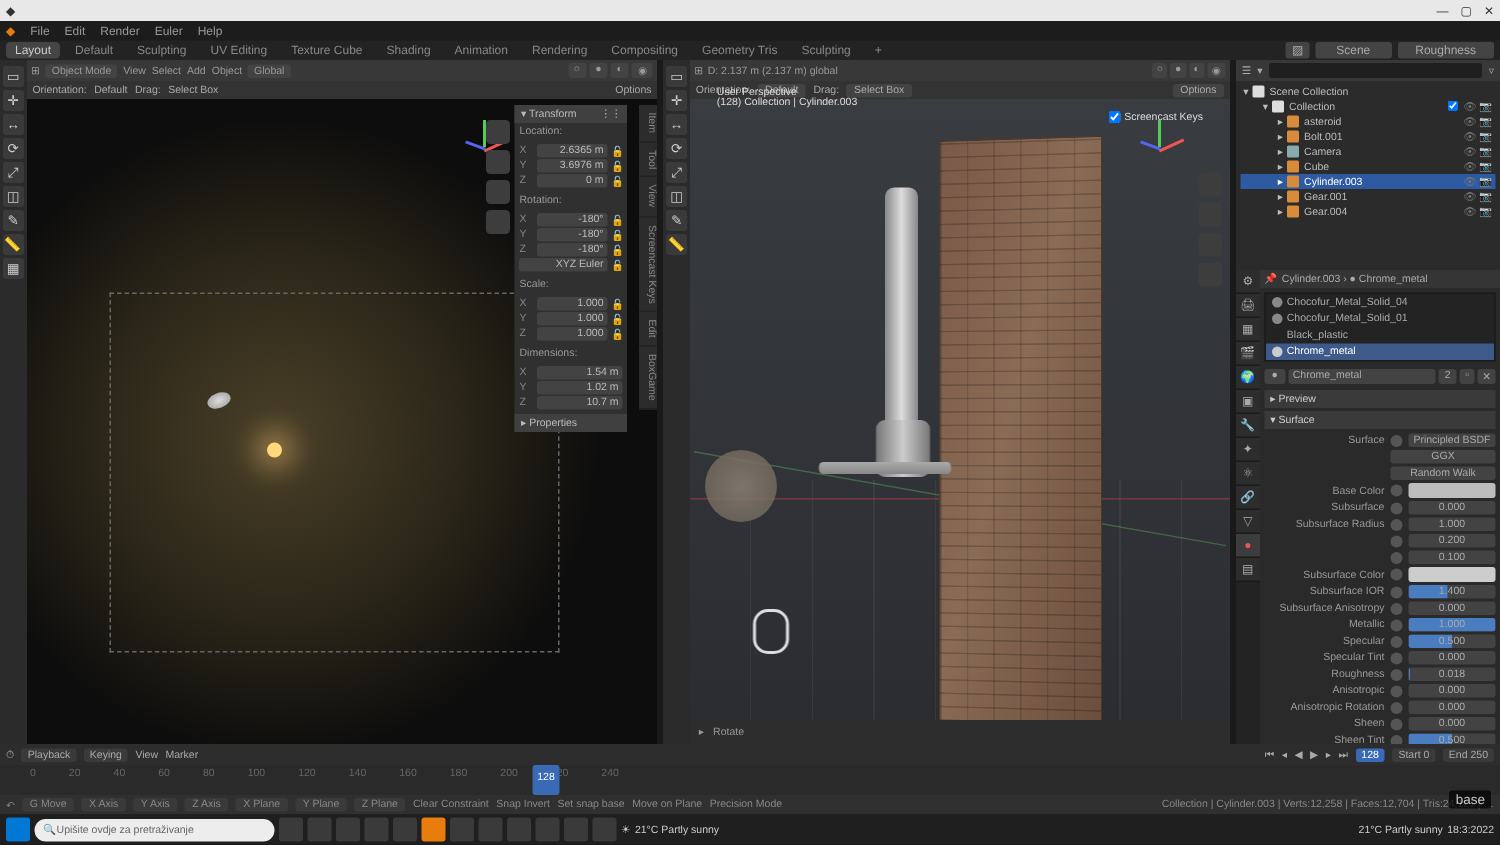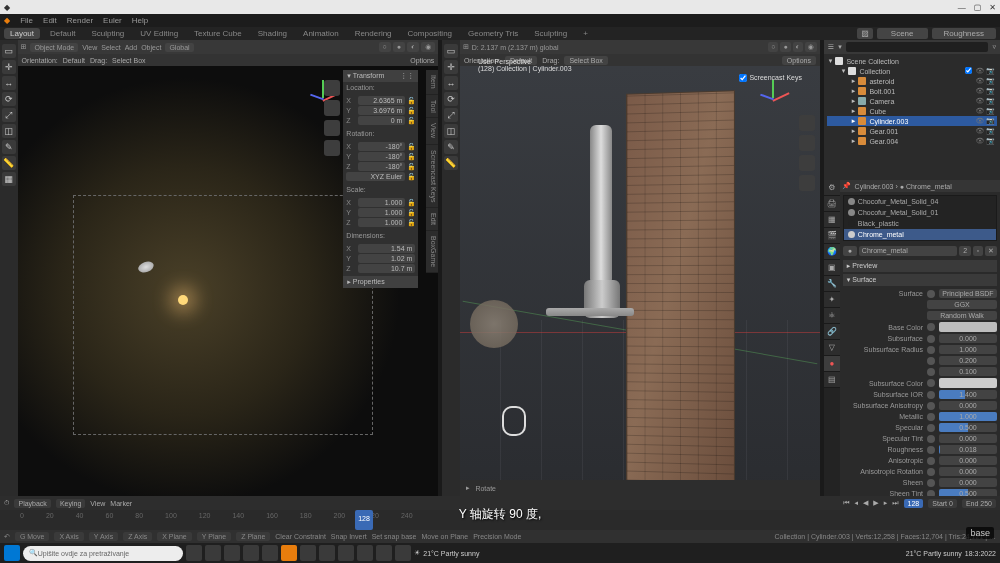--- a/index.html
+++ b/index.html
@@ -657,15 +657,14 @@
   <div class="tb-icon"></div>
   <span class="tb-weather">☀ <span>21°C Partly sunny</span></span>
   <div class="tb-spacer"></div>
   <span class="tb-weather">
       <span>21°C  Partly sunny</span>
     </span>
   <span class="tb-weather">18:3:2022</span>
 </div>
 
 <div class="subtitle">
-  <div>Y 轴旋转 90 度,</div>
 </div>
 <div class="udemy-logo">base</div>
 
 </body></html>

